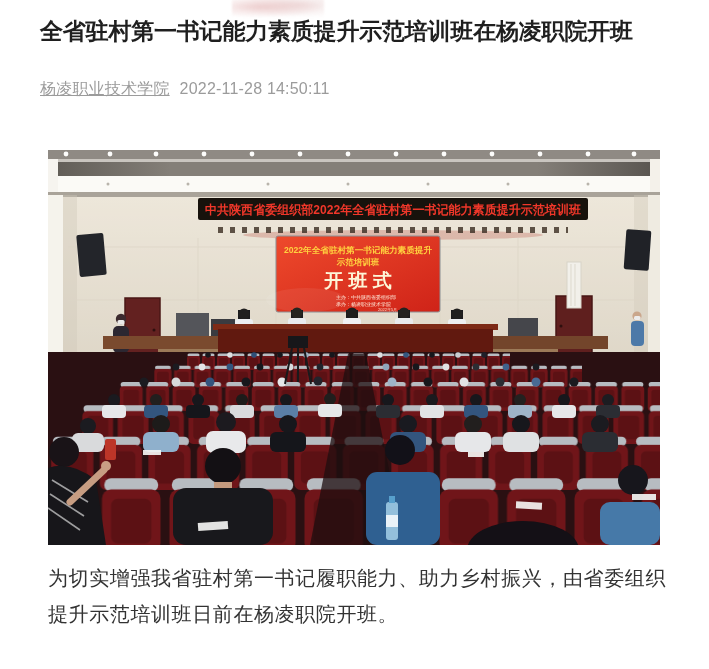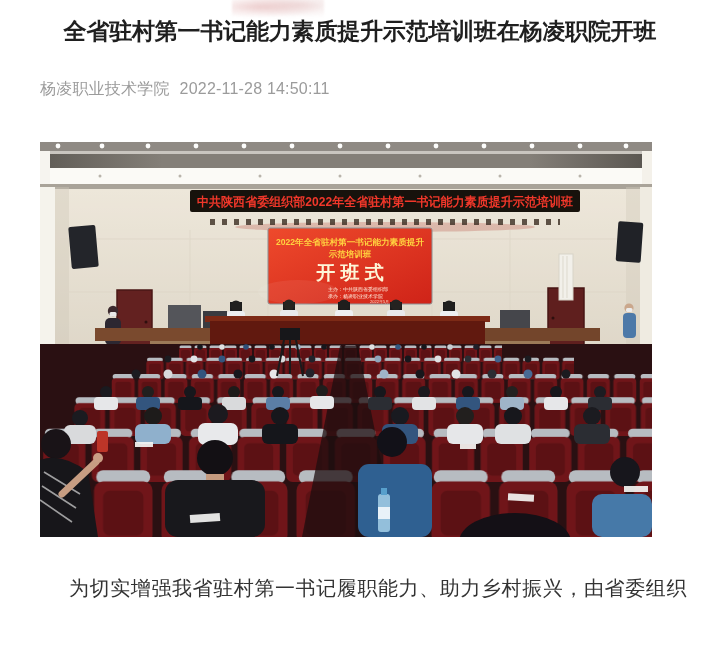--- a/index.html
+++ b/index.html
@@ -1,32 +1,32 @@
 <!DOCTYPE html>
 <html><head>
 <meta charset="utf-8">
 <style>
   html,body{margin:0;padding:0;background:#ffffff;}
   body{width:709px;height:669px;overflow:hidden;
        font-family:"Liberation Sans","DejaVu Sans",sans-serif;}
-  .page{position:relative;width:709px;height:669px;background:#fff;text-align:center;}
+  .page{position:relative;width:709px;height:669px;background:#fff;}
   .title{position:absolute;left:40px;top:16px;width:640px;margin:0;
          font-size:23px;line-height:31px;font-weight:700;color:#1f1f1f;
          letter-spacing:-0.2px;}
   .byline{position:absolute;left:40px;top:79px;font-size:16px;color:#9b9b9b;
           letter-spacing:0.2px;}
-  .byline .src{margin-right:10px;}
+  .byline .src{margin-right:10px;text-decoration:underline;}
   .watermark{position:absolute;left:232px;top:-4px;width:92px;height:22px;
              background:radial-gradient(ellipse at 30% 50%, rgba(205,110,110,.28), rgba(205,110,110,0) 70%),
                         radial-gradient(ellipse at 75% 40%, rgba(190,120,120,.2), rgba(190,120,120,0) 70%);
              filter:blur(1px);pointer-events:none;}
   figure.photo{position:absolute;left:40px;top:142px;width:612px;height:395px;
-               margin:0;padding:0;}
+               margin:8px;padding:0;}
   figure.photo svg{display:block;}
-  .bodytext{position:absolute;left:40px;top:552px;width:640px;margin:18px;
+  .bodytext{position:absolute;left:40px;top:552px;width:640px;margin:8px;
             font-size:20px;line-height:36px;color:#333;letter-spacing:0.6px;}
   svg text{font-family:"Liberation Sans","DejaVu Sans",sans-serif;}
 </style>
 </head>
 <body>
 
 <div class="page">
 
   <div class="watermark"></div>
 
@@ -381,15 +381,16 @@
           <rect x="584" y="344" width="24" height="6"></rect>
           <rect x="95" y="300" width="18" height="5"></rect>
           <rect x="420" y="302" width="16" height="5"></rect>
         </g>
       </g>
     </svg>
   </figure>
 
   <p class="bodytext">
     <span style="display:block">为切实增强我省驻村第一书记履职能力、助力乡村振兴，由省委组织</span>
+    <span style="display:block">提升示范培训班日前在杨凌职院开班。</span>
   </p>
 
 </div>
 
 </body></html>

